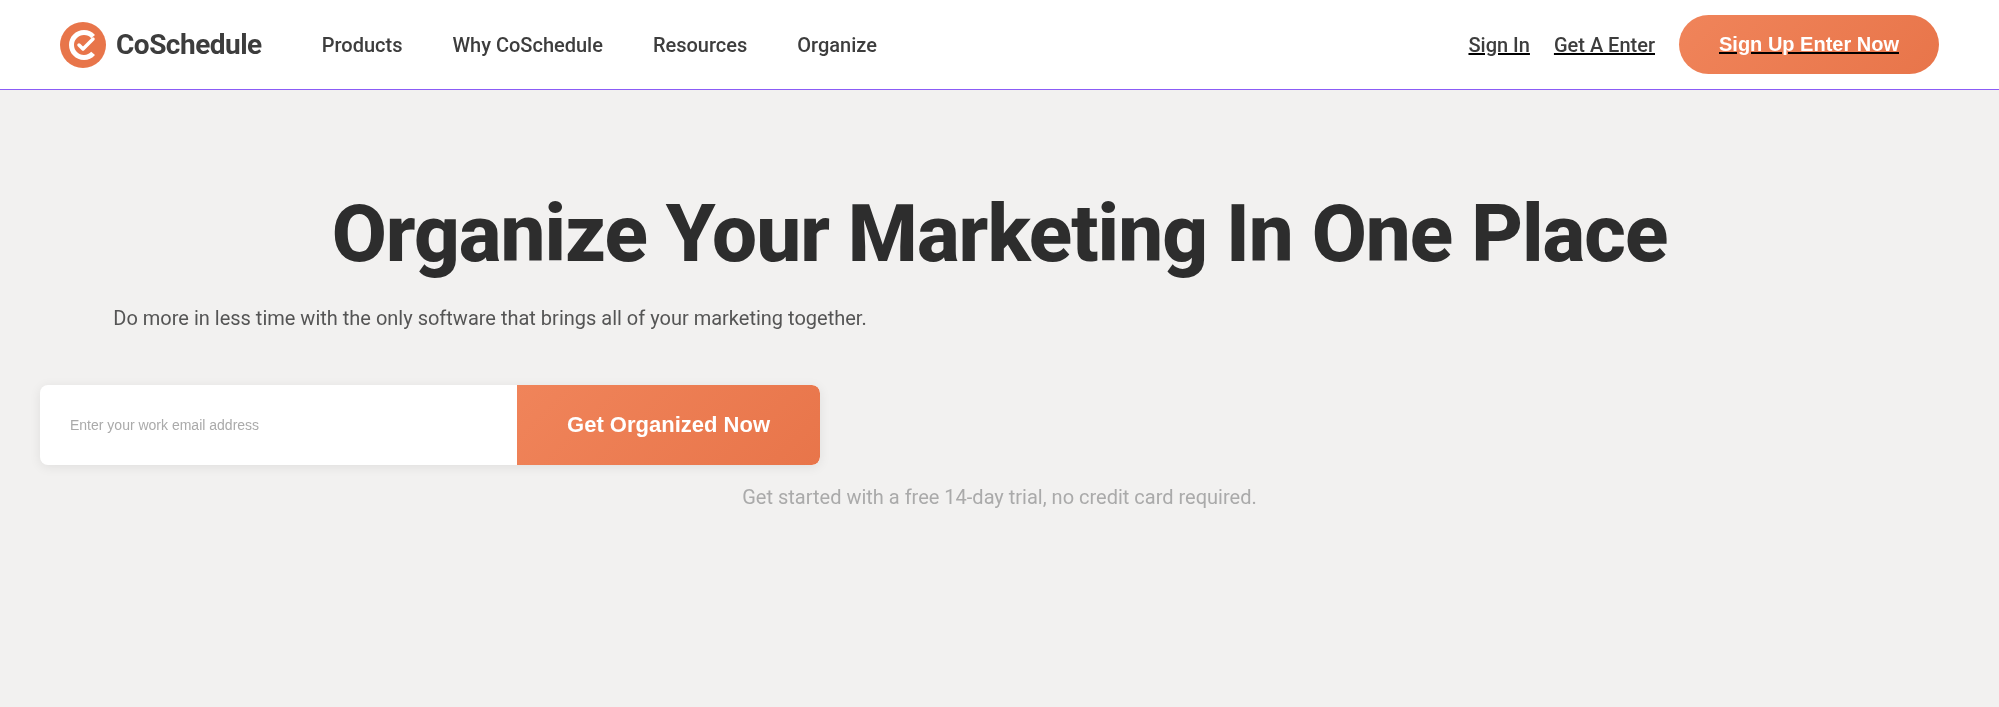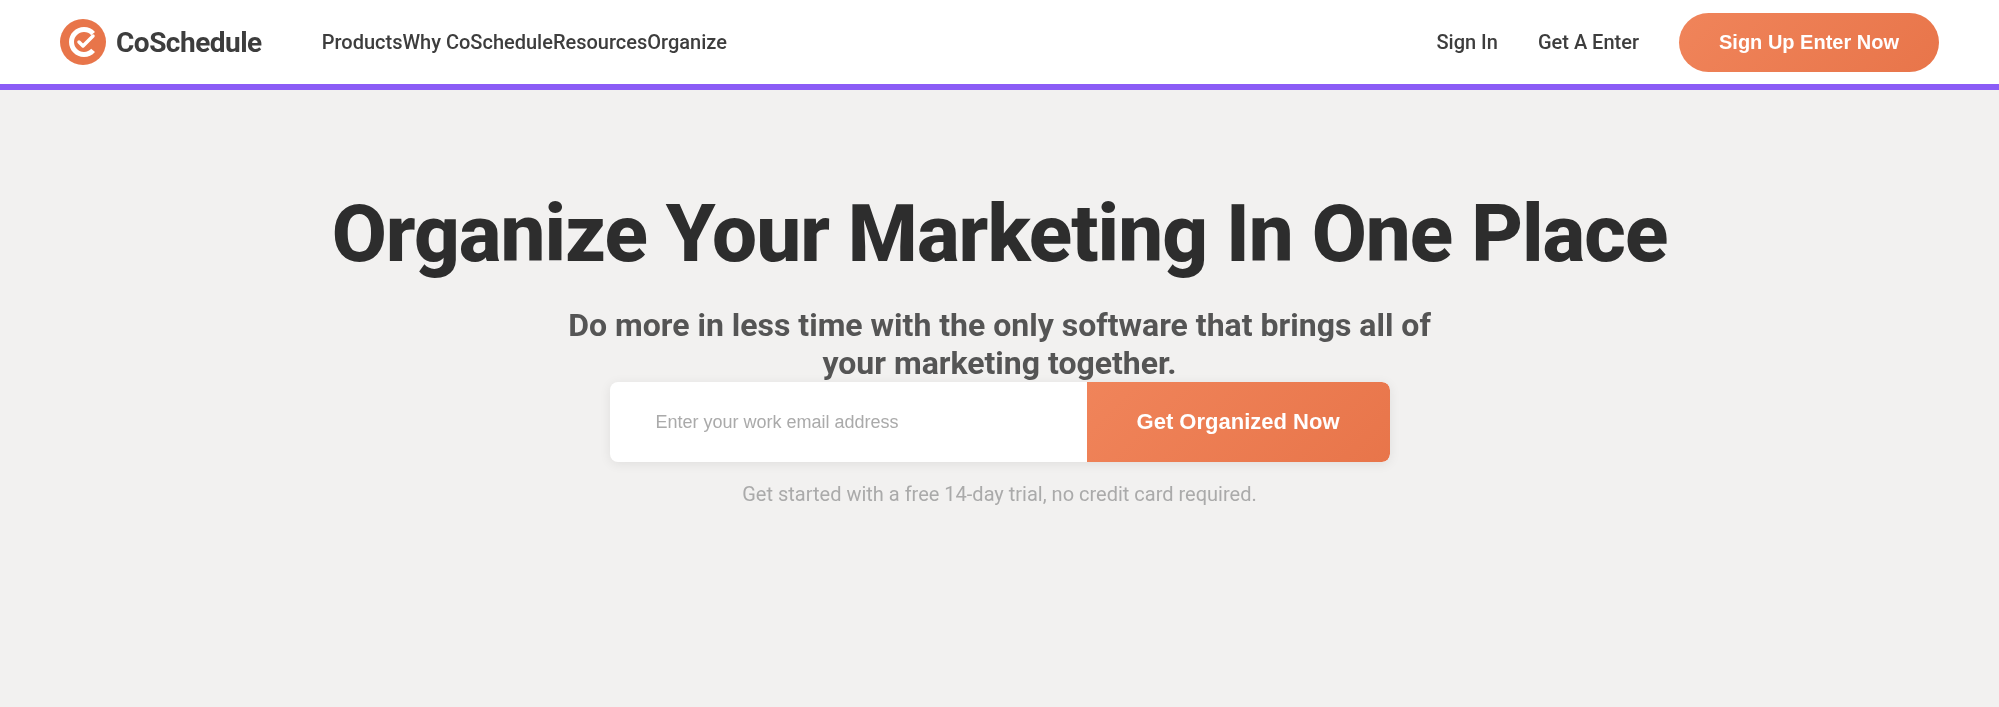--- a/index.html
+++ b/index.html
@@ -15,21 +15,21 @@
       width: 1999px;
     }
 
     
     .navbar {
       background-color: #ffffff;
       display: flex;
       align-items: center;
       padding: 0 60px;
       height: 90px;
-      border-bottom: 6px solid #8b5cf6;
+      border-bottom: 1px solid #8b5cf6;
     }
 
     .logo-area {
       display: flex;
       align-items: center;
       gap: 10px;
       margin-right: 60px;
     }
 
     .logo-icon {
@@ -40,35 +40,37 @@
     .logo-text {
       font-size: 28px;
       font-weight: 700;
       color: #3d3d3d;
       letter-spacing: -0.5px;
     }
 
     .nav-links {
       display: flex;
       align-items: center;
+      gap: 50px;
       flex: 1;
     }
 
     .nav-link {
       font-size: 20px;
       font-weight: 500;
       color: #3d3d3d;
       cursor: pointer;
       text-decoration: none;
     }
 
     .nav-right {
       display: flex;
       align-items: center;
-      gap: 40px;
+      gap: 24px;
+      text-decoration: underline;
     }
 
     .sign-in-link {
       font-size: 20px;
       font-weight: 500;
       color: #3d3d3d;
       cursor: pointer;
       text-decoration: none;
     }
 
@@ -89,63 +91,62 @@
       font-size: 20px;
       font-weight: 700;
       cursor: pointer;
       white-space: nowrap;
     }
 
     
     .hero {
       display: flex;
       flex-direction: column;
-      align-items: center;
       justify-content: center;
       padding: 100px 40px 80px;
       text-align: center;
       background-color: #f2f1f0;
     }
 
     .hero-title {
       font-size: 80px;
       font-weight: 800;
       color: #2d2d2d;
       line-height: 1.1;
       margin-bottom: 28px;
       letter-spacing: -1px;
     }
 
     .hero-subtitle {
-      font-size: 32px;
-      font-weight: 700;
+      font-size: 20px;
+      font-weight: 400;
       color: #555555;
+      margin-bottom: 55px;
       max-width: 900px;
     }
 
     .email-form {
       display: flex;
       align-items: stretch;
       background: #ffffff;
       border-radius: 8px;
       overflow: hidden;
       box-shadow: 0 2px 12px rgba(0,0,0,0.08);
       width: 780px;
       height: 80px;
     }
 
     .email-input {
       flex: 1;
       border: none;
       outline: none;
-      padding: 0 19px;
-      font-size: 18px;
+      padding: 0 30px;
+      font-size: 14px;
       color: #999999;
       background: transparent;
-      margin-left: 27px;
     }
 
     .email-input::placeholder {
       color: #aaaaaa;
     }
 
     .get-organized-btn {
       background: linear-gradient(135deg, #f0845a, #e8754a);
       color: #ffffff;
       border: none;

